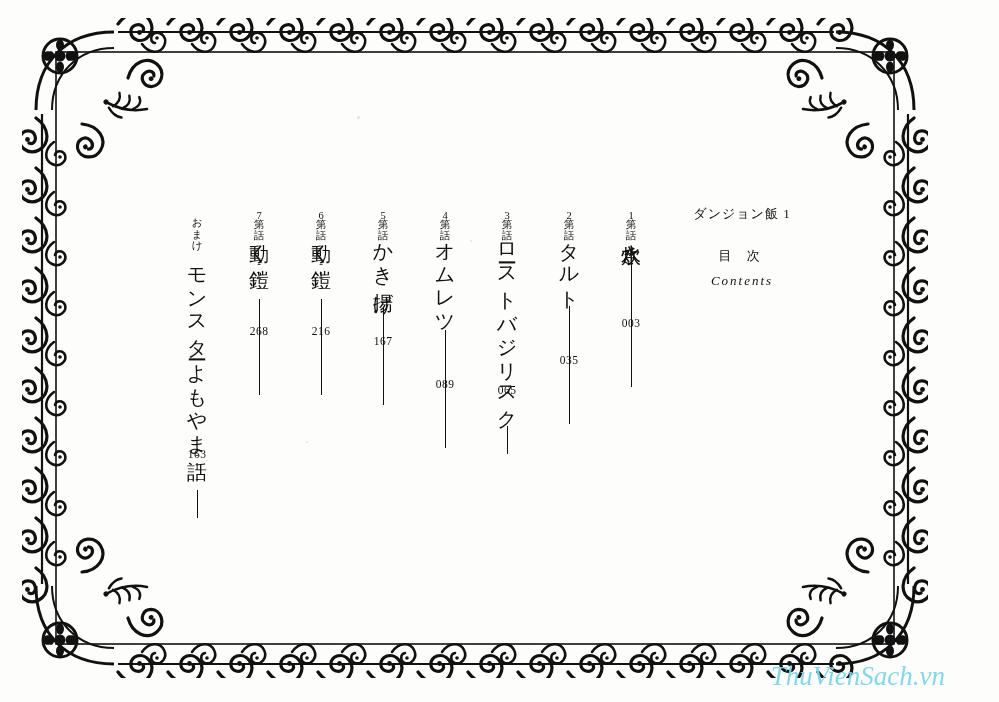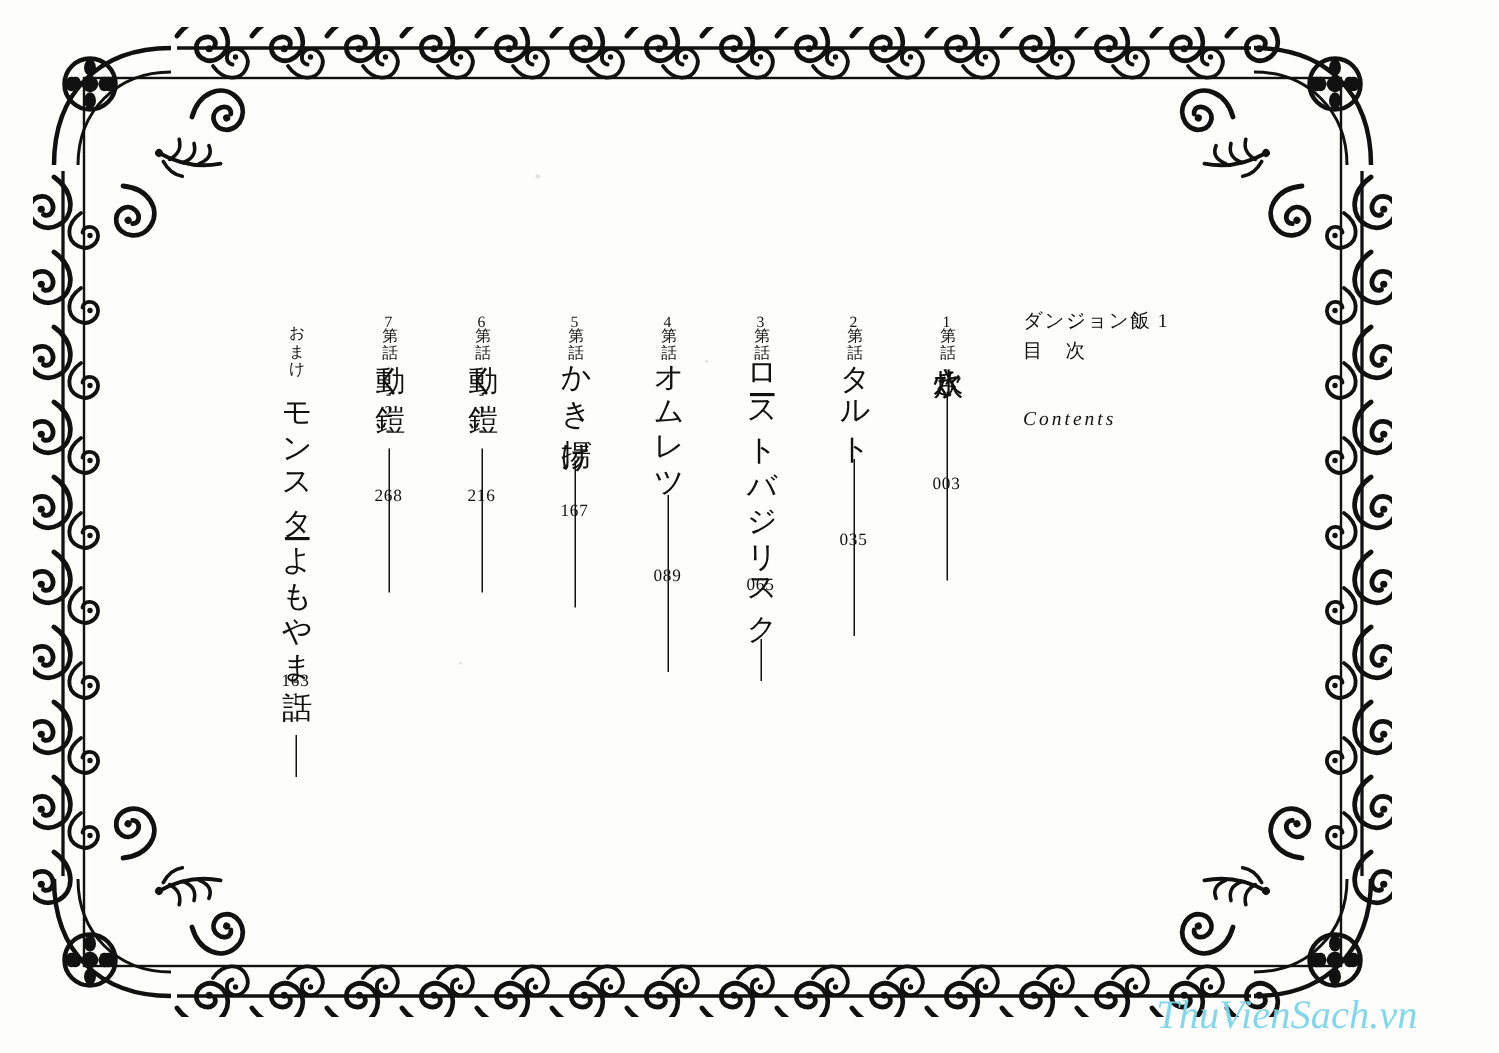--- a/index.html
+++ b/index.html
@@ -41,37 +41,38 @@
     top: 60px;
     width: 820px;
     height: 580px;
   }
 
   
   .title-block {
     position: absolute;
     right: 88px;
     top: 145px;
+    text-align: center;
     width: 120px;
   }
   .book-title {
     font-family: "Liberation Serif", serif;
     font-size: 13px;
     letter-spacing: 1px;
     color: #111;
     white-space: nowrap;
   }
   .toc-label {
-    margin-top: 2px;
+    margin-top: 24px;
     font-size: 13px;
     letter-spacing: 6px;
     color: #111;
   }
   .contents-label {
-    margin-top: 28px;
+    margin-top: 8px;
     font-size: 13px;
     font-style: italic;
     letter-spacing: 2px;
     color: #111;
     font-family: "Liberation Serif", serif;
   }
 
   
   .entries {
     position: absolute;

